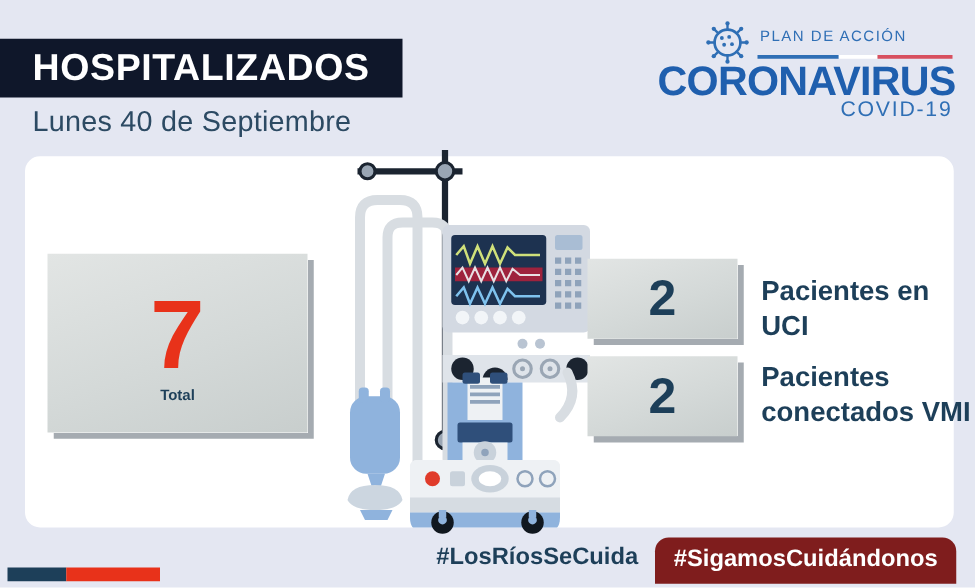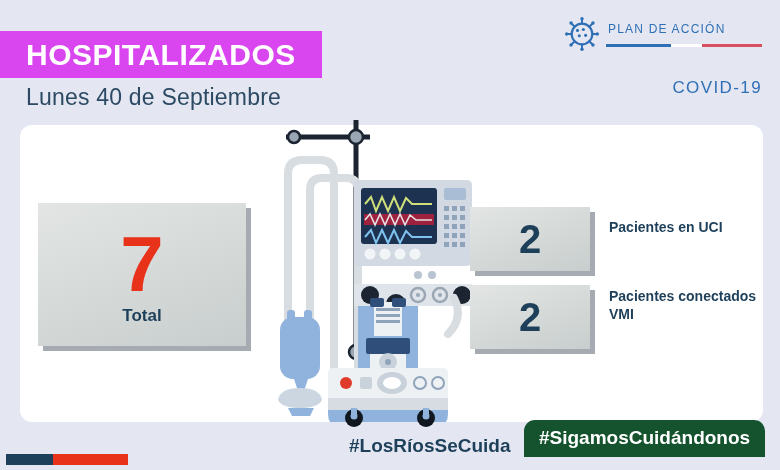--- a/index.html
+++ b/index.html
@@ -20,21 +20,21 @@
     height: 470px;
   }
 
   
   .title-bar {
     position: absolute;
     left: 0;
     top: 31px;
     width: 322px;
     height: 47px;
-    background: #d946ef;
+    background: #0f172a;
     display: flex;
     align-items: center;
   }
   .title-text {
     color: #ffffff;
     font-size: 30px;
     font-weight: bold;
     letter-spacing: 0.5px;
     margin-left: 26px;
   }
@@ -137,62 +137,62 @@
   }
   .big-number {
     color: #e8321a;
     font-size: 78px;
     font-weight: bold;
     line-height: 0.9;
     margin-top: 6px;
   }
   .total-label {
     color: #1d3f59;
-    font-size: 17px;
+    font-size: 12px;
     font-weight: bold;
     margin-top: 6px;
   }
   .card-small {
     width: 120px;
     height: 64px;
   }
   .card-uci { left: 470px; top: 207px; }
   .card-vmi { left: 470px; top: 285px; }
   .small-number {
     color: #1d3f59;
     font-size: 40px;
     font-weight: bold;
   }
   .card-label {
     position: absolute;
     color: #1d3f59;
-    font-size: 14px;
+    font-size: 22px;
     font-weight: bold;
     line-height: 1.25;
     left: 609px;
   }
   .label-uci { top: 219px; }
   .label-vmi { top: 288px; }
 
   
   .hashtag-plain {
     position: absolute;
     left: 349px;
     top: 435px;
     font-size: 19px;
     font-weight: bold;
     color: #1d3f59;
     text-align: right;
   }
   .hashtag-pill {
     position: absolute;
     left: 524px;
-    top: 420px;
+    top: 430px;
     padding: 7px 15px 8px 15px;
-    background: #14532d;
+    background: #7f1d1d;
     border-radius: 11px 11px 0 0;
     color: #ffffff;
     font-size: 19px;
     font-weight: bold;
   }
   .flag-bar {
     position: absolute;
     left: 6px;
     bottom: 5px;
     width: 122px;
@@ -241,20 +241,21 @@
             <circle cx="32.2" cy="32.2" r="1.9"></circle>
         </g>
       </g>
     </svg>
     <div class="plan-text">PLAN DE ACCIÓN</div>
     <div class="plan-rule">
       <span class="b"></span>
         <span class="w"></span>
         <span class="r"></span>
     </div>
+    <div class="corona-text">CORONAVIRUS</div>
     <div class="covid-text">COVID-19</div>
   </div>
 
   <div class="panel"></div>
 
   <svg style="position:absolute; left:258px; top:112px; width:220px; height:310px;" viewBox="0 0 220 310">
 
     <g stroke="#1b2430" stroke-width="5" fill="none">
       <line x1="98" y1="8" x2="98" y2="245"></line>
       <line x1="28" y1="25" x2="112" y2="25"></line>

